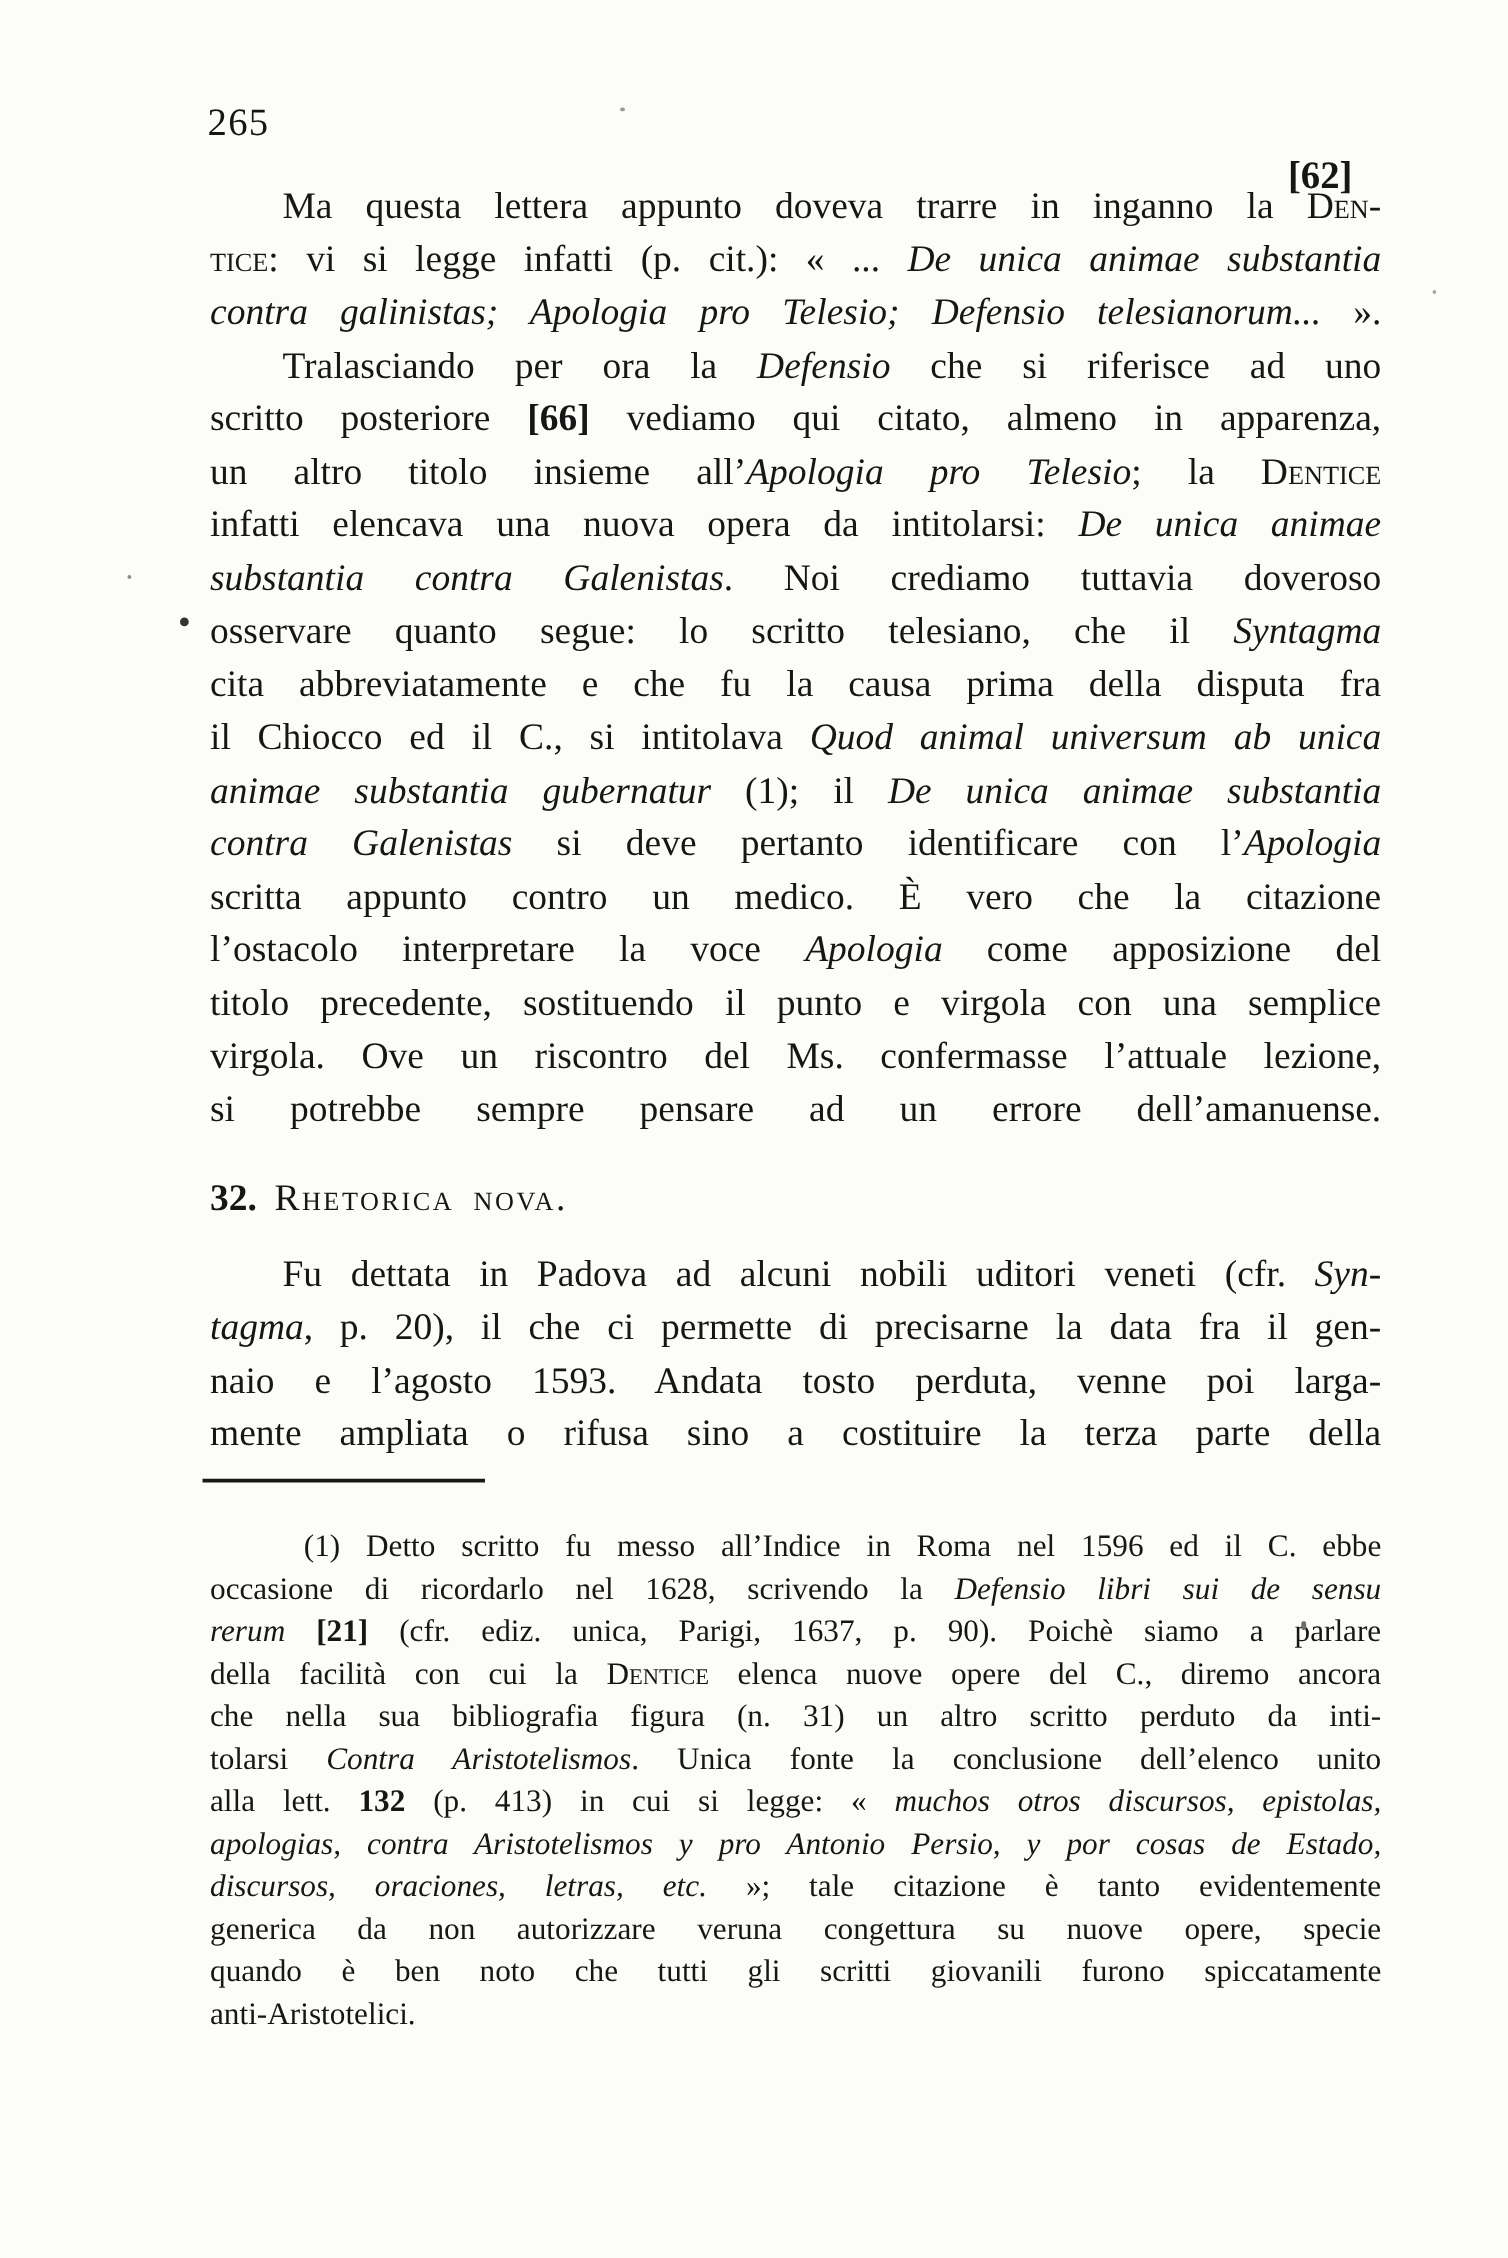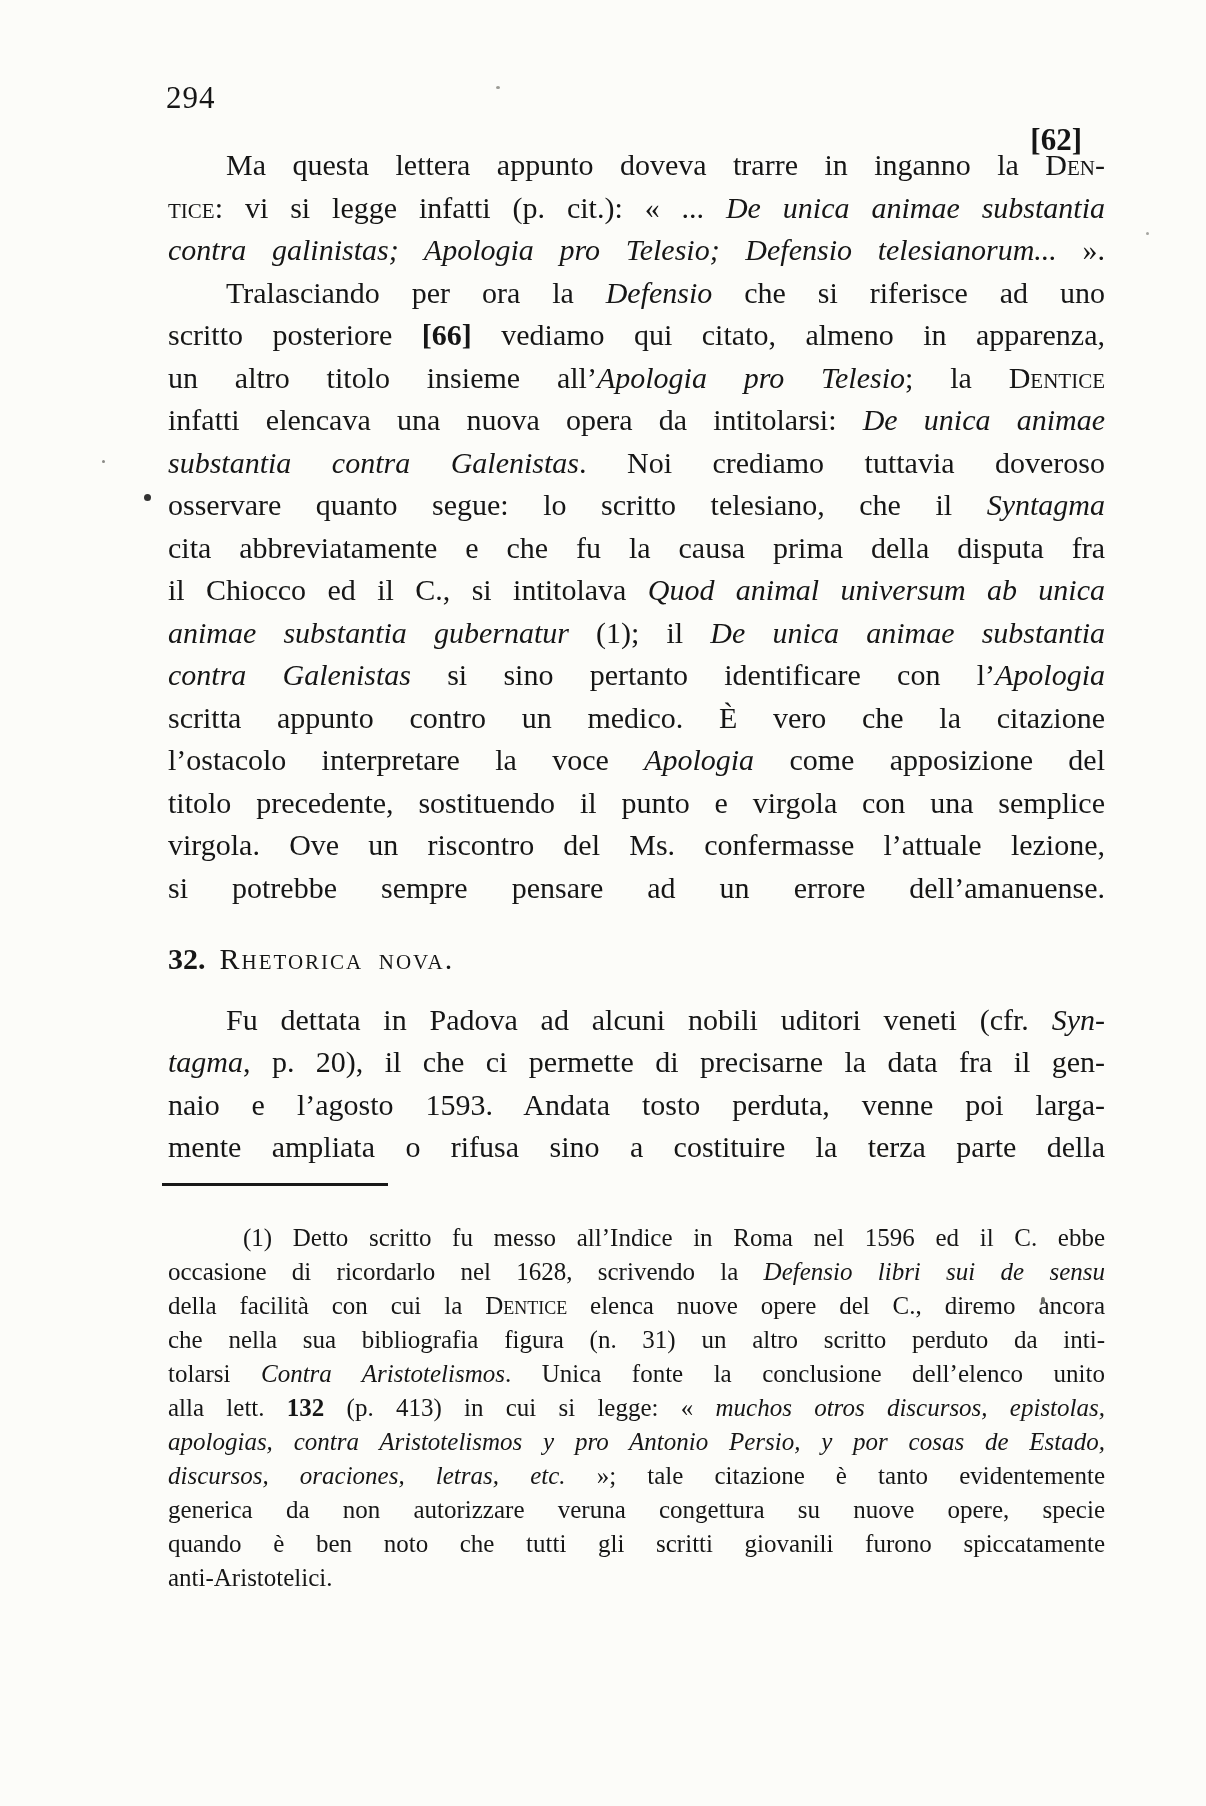--- a/index.html
+++ b/index.html
@@ -91,39 +91,39 @@
   .speck.s2 { left: 102px; top: 460px; width: 3px; height: 3px; background: #8a8a86; }
   .speck.s3 { left: 496px; top: 86px;  width: 4px; height: 3px; background: #9a9a94; }
   .speck.s4 { left: 1146px; top: 232px; width: 3px; height: 3px; background: #a5a5a0; }
   .speck.s5 { left: 1041px; top: 1297px; width: 4px; height: 7px; background: #6d6d68; border-radius: 40%; }
 </style>
 </head>
 <body>
 
 <div class="page">
 
-  <div class="pageno">294</div>
+  <div class="pageno">265</div>
   <div class="entryno">[62]</div>
 
   <div class="textblock">
 
     <div>
         <div class="line indent"><span>Ma questa lettera appunto doveva trarre in inganno la </span><span class="sc">Den-</span></div>
         <div class="line"><span class="sc">tice</span><span>: vi si legge infatti (p. cit.): « ... </span><span class="it">De unica animae substantia</span></div>
         <div class="line"><span class="it">contra galinistas; Apologia pro Telesio; Defensio telesianorum... </span><span>».</span></div>
         <div class="line indent"><span>Tralasciando per ora la </span><span class="it">Defensio</span><span> che si riferisce ad uno</span></div>
         <div class="line"><span>scritto posteriore </span><span class="bd">[66]</span><span> vediamo qui citato, almeno in apparenza,</span></div>
         <div class="line"><span>un altro titolo insieme all’</span><span class="it">Apologia pro Telesio</span><span>; la </span><span class="sc">Dentice</span></div>
         <div class="line"><span>infatti elencava una nuova opera da intitolarsi: </span><span class="it">De unica animae</span></div>
         <div class="line"><span class="it">substantia contra Galenistas</span><span>. Noi crediamo tuttavia doveroso</span></div>
         <div class="line"><span>osservare quanto segue: lo scritto telesiano, che il </span><span class="it">Syntagma</span></div>
         <div class="line"><span>cita abbreviatamente e che fu la causa prima della disputa fra</span></div>
         <div class="line"><span>il Chiocco ed il C., si intitolava </span><span class="it">Quod animal universum ab unica</span></div>
         <div class="line"><span class="it">animae substantia gubernatur</span><span> (1); il </span><span class="it">De unica animae substantia</span></div>
-        <div class="line"><span class="it">contra Galenistas</span><span> si sino pertanto identificare con l’</span><span class="it">Apologia</span></div>
+        <div class="line"><span class="it">contra Galenistas</span><span> si deve pertanto identificare con l’</span><span class="it">Apologia</span></div>
         <div class="line"><span>scritta appunto contro un medico. È vero che la citazione</span></div>
         <div class="line"><span>l’ostacolo interpretare la voce </span><span class="it">Apologia</span><span> come apposizione del</span></div>
         <div class="line"><span>titolo precedente, sostituendo il punto e virgola con una semplice</span></div>
         <div class="line"><span>virgola. Ove un riscontro del Ms. confermasse l’attuale lezione,</span></div>
         <div class="line"><span>si potrebbe sempre pensare ad un errore dell’amanuense.</span></div>
       </div>
 
     <h2 class="heading">
       <span class="num">32.</span><span class="title">Rhetorica nova.</span>
     </h2>
@@ -133,20 +133,21 @@
         <div class="line"><span class="it">tagma</span><span>, p. 20), il che ci permette di precisarne la data fra il gen-</span></div>
         <div class="line"><span>naio e l’agosto 1593. Andata tosto perduta, venne poi larga-</span></div>
         <div class="line"><span>mente ampliata o rifusa sino a costituire la terza parte della</span></div>
       </div>
 
     <div class="fn-rule"></div>
 
     <div class="footnote">
         <div class="line indent"><span>(1) Detto scritto fu messo all’Indice in Roma nel 1596 ed il C. ebbe</span></div>
         <div class="line"><span>occasione di ricordarlo nel 1628, scrivendo la </span><span class="it">Defensio libri sui de sensu</span></div>
+        <div class="line"><span class="it">rerum</span><span> </span><span class="bd">[21]</span><span> (cfr. ediz. unica, Parigi, 1637, p. 90). Poichè siamo a parlare</span></div>
         <div class="line"><span>della facilità con cui la </span><span class="sc">Dentice</span><span> elenca nuove opere del C., diremo ancora</span></div>
         <div class="line"><span>che nella sua bibliografia figura (n. 31) un altro scritto perduto da inti-</span></div>
         <div class="line"><span>tolarsi </span><span class="it">Contra Aristotelismos</span><span>. Unica fonte la conclusione dell’elenco unito</span></div>
         <div class="line"><span>alla lett. </span><span class="bd">132</span><span> (p. 413) in cui si legge: « </span><span class="it">muchos otros discursos, epistolas,</span></div>
         <div class="line"><span class="it">apologias, contra Aristotelismos y pro Antonio Persio, y por cosas de Estado,</span></div>
         <div class="line"><span class="it">discursos, oraciones, letras, etc.</span><span> »; tale citazione è tanto evidentemente</span></div>
         <div class="line"><span>generica da non autorizzare veruna congettura su nuove opere, specie</span></div>
         <div class="line"><span>quando è ben noto che tutti gli scritti giovanili furono spiccatamente</span></div>
         <div class="line flush"><span>anti-Aristotelici.</span></div>
       </div>

